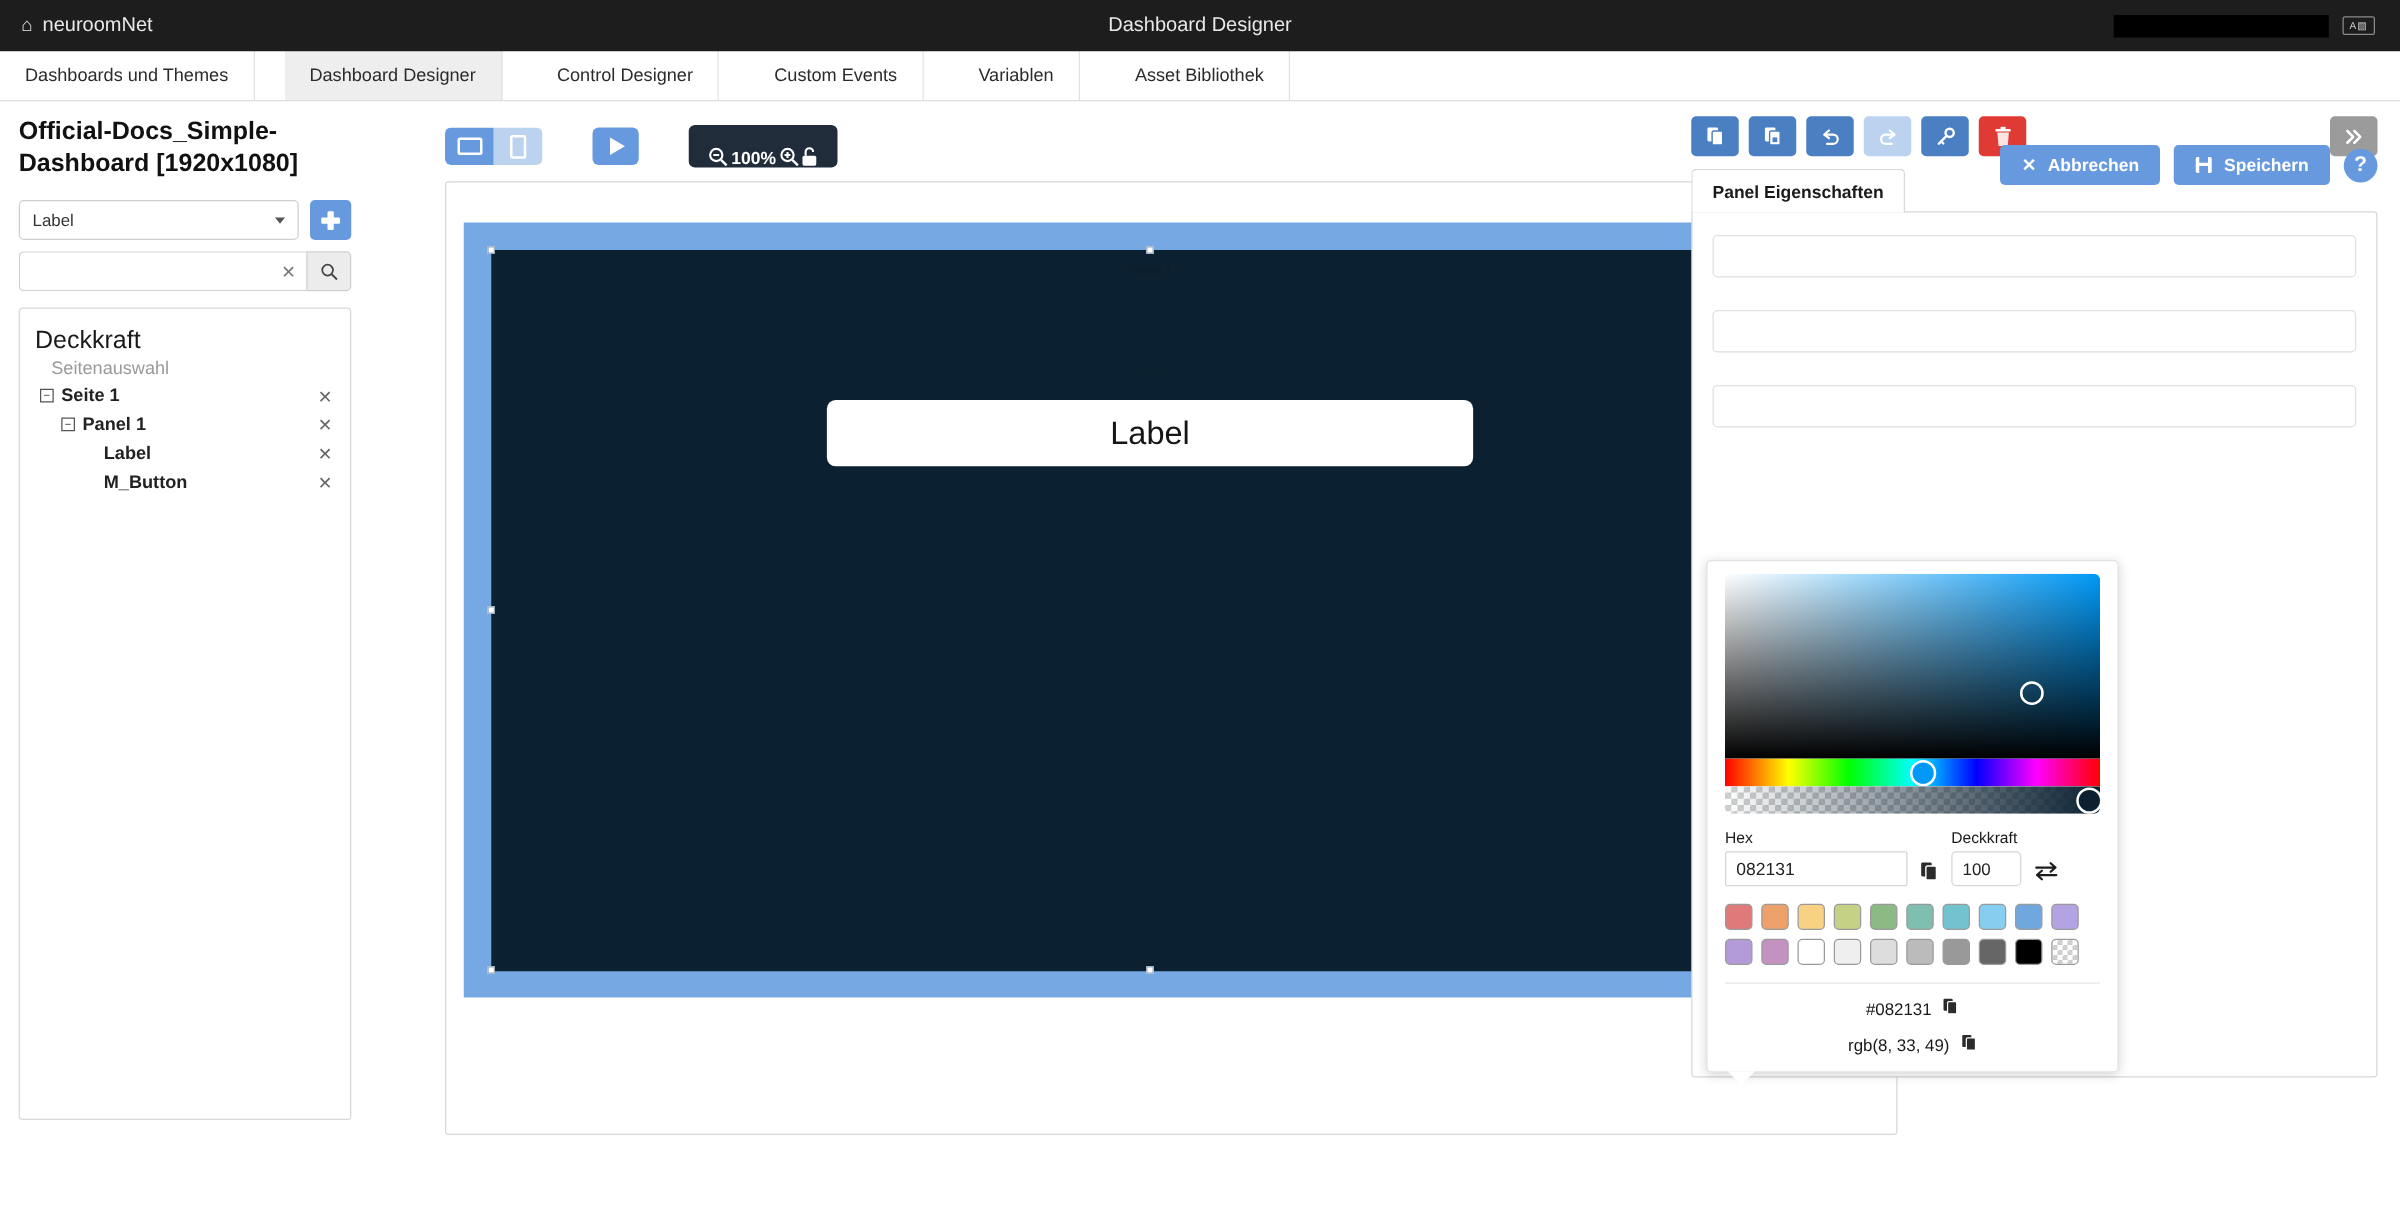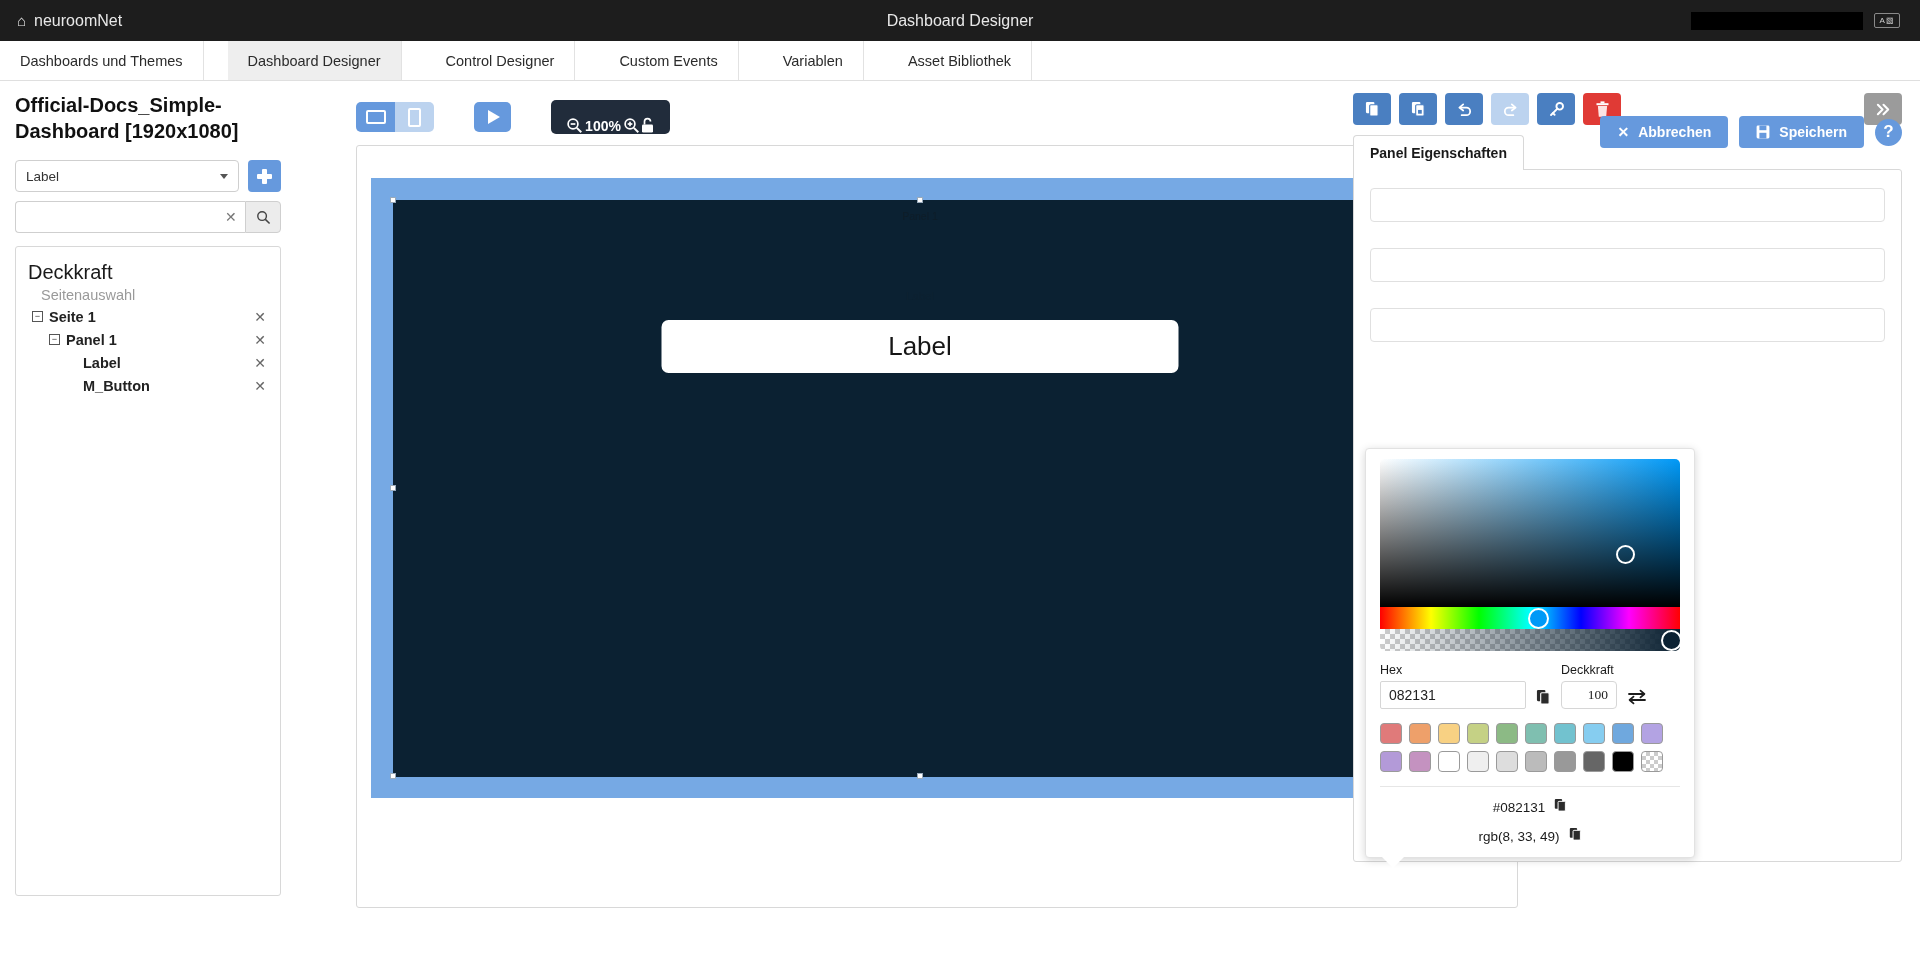--- a/index.html
+++ b/index.html
@@ -253,22 +253,22 @@
   }
   .fields-row { display: flex; align-items: flex-end; gap: 10px; margin-top: 12px; }
   .fld-label { font-size: 12.5px; font-weight: normal; color: #1a1a1a; margin-bottom: 4px; }
   .fld-hex { width: 146px; }
   .fld-hex input {
     width: 146px; height: 28px; border: 1px solid #d6d6d6; border-radius: 2px;
     padding: 0 8px; font-size: 14px; font-family: inherit; outline: none; color: #222;
   }
   .fld-op input {
     width: 56px; height: 28px; border: 1px solid #d6d6d6; border-radius: 4px;
-    padding: 0 8px; font-size: 13.5px; font-family: Liberation Serif, serif; outline: none;
-    color: #222; text-align: right;
+    padding: 0 8px; font-size: 13.5px; font-family: Liberation Sans, sans-serif; outline: none;
+    color: #222; text-align: left;
   }
   .ico-btn { cursor: pointer; color: #2b2b2b; display: flex; align-items: center; padding-bottom: 4px;}
   .sw-grid { display: flex; flex-direction: column; gap: 7px; margin-top: 14px; }
   .sw-line { display: flex; gap: 7px; }
   .sw {
     width: 22px; height: 21px; border-radius: 4px; border: 1px solid #9a9a9a;
     cursor: pointer;
   }
   .sw.checker {
     background-image:

